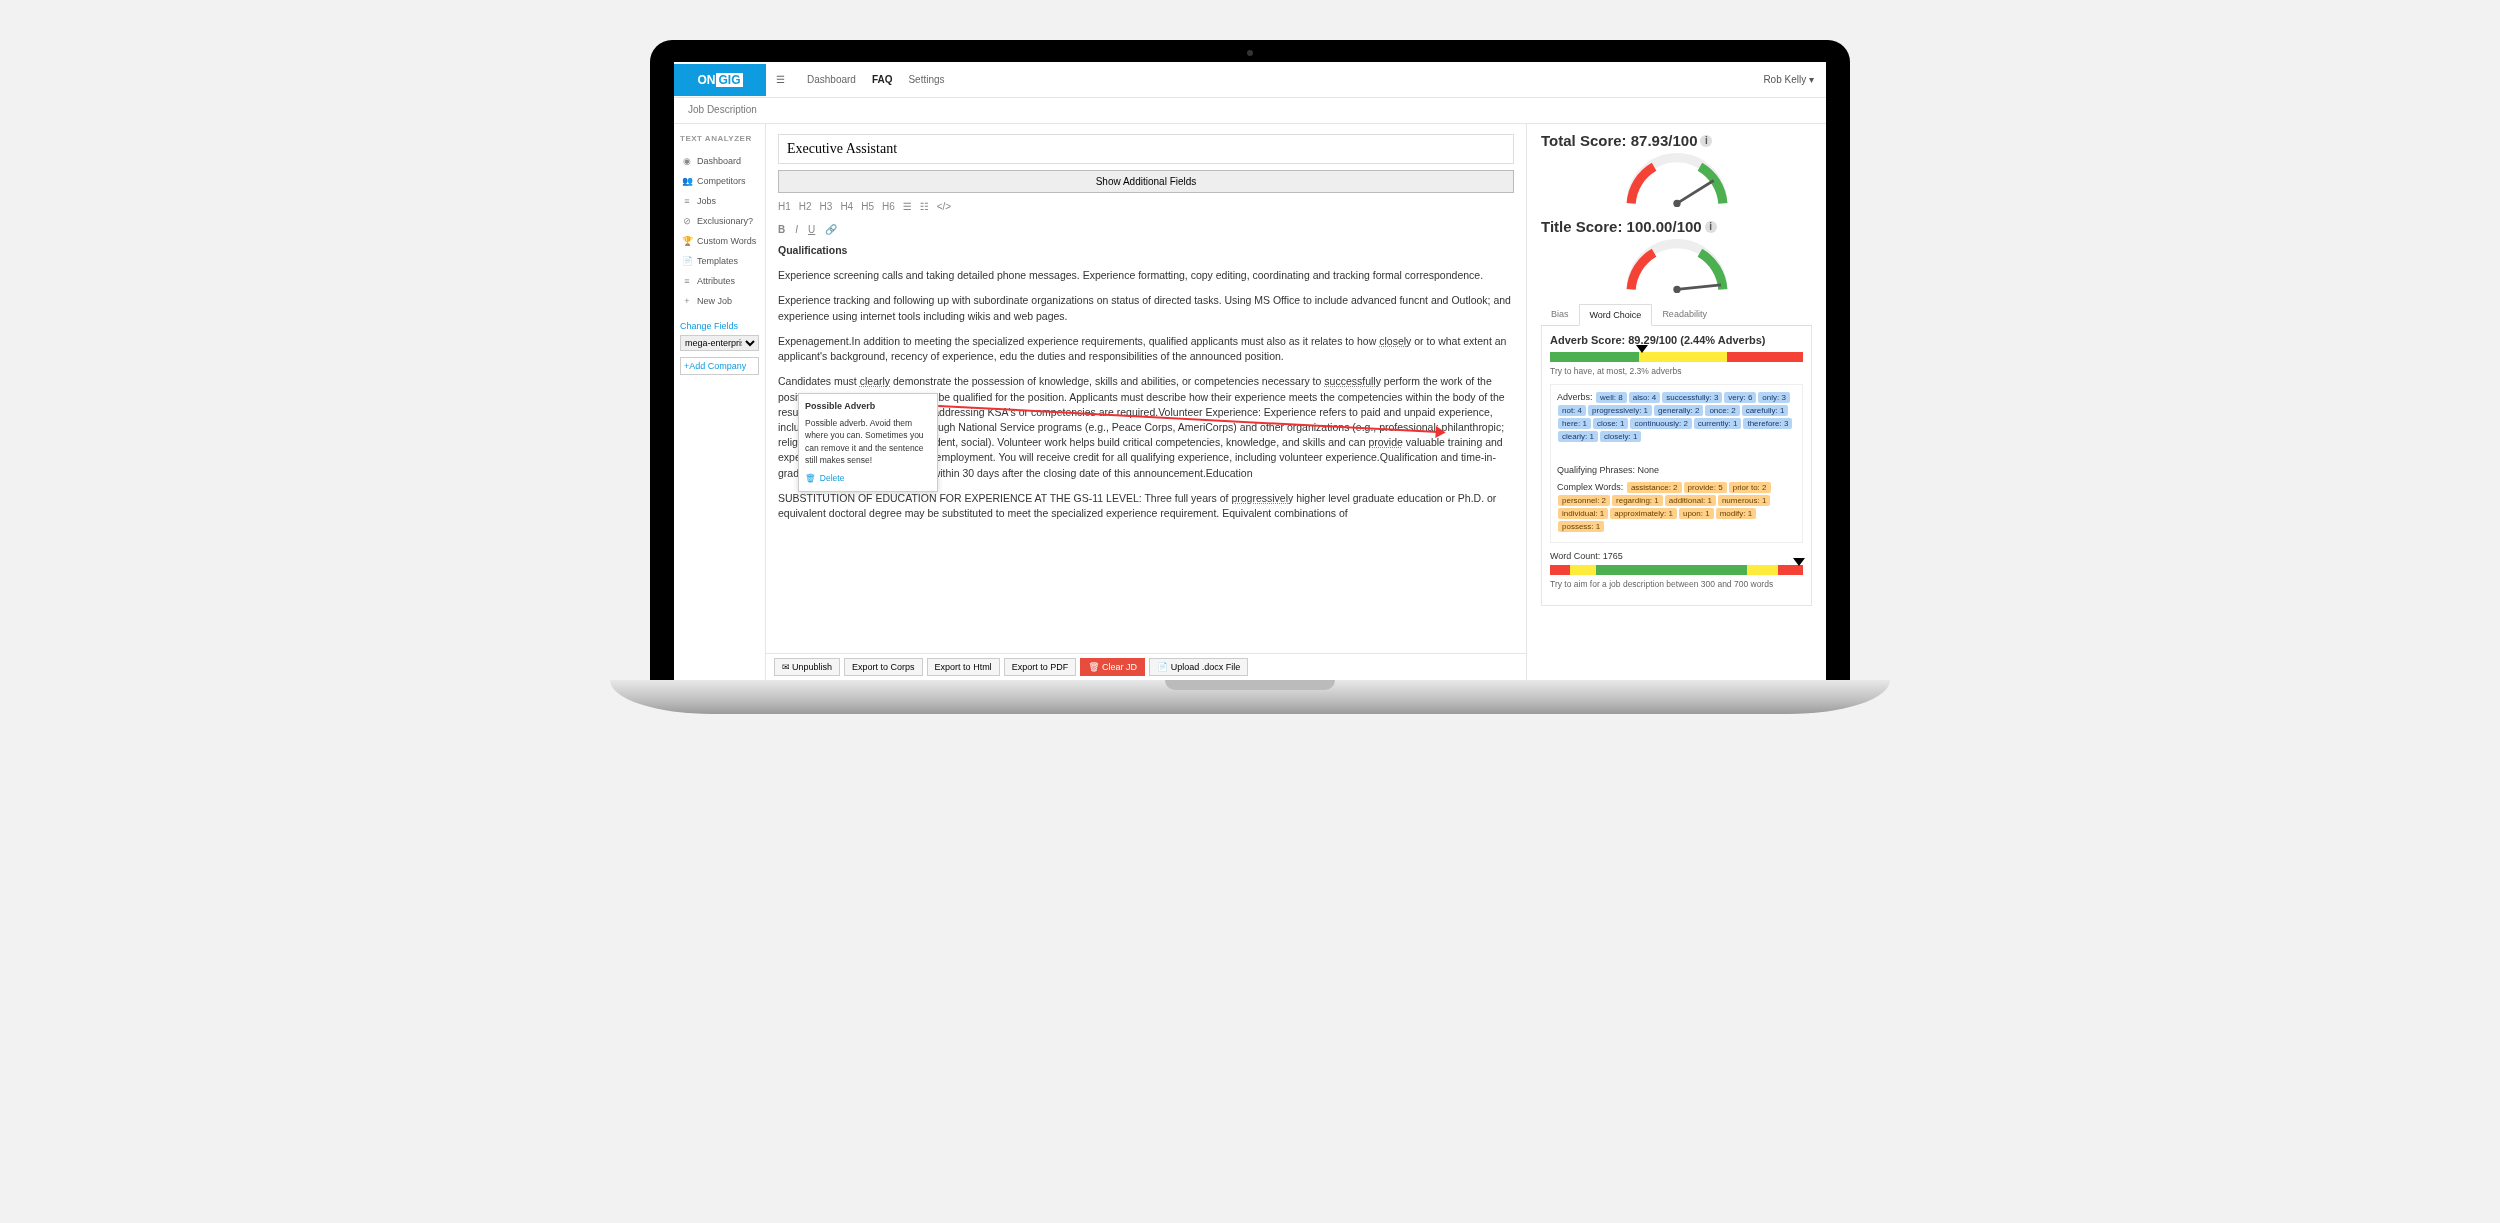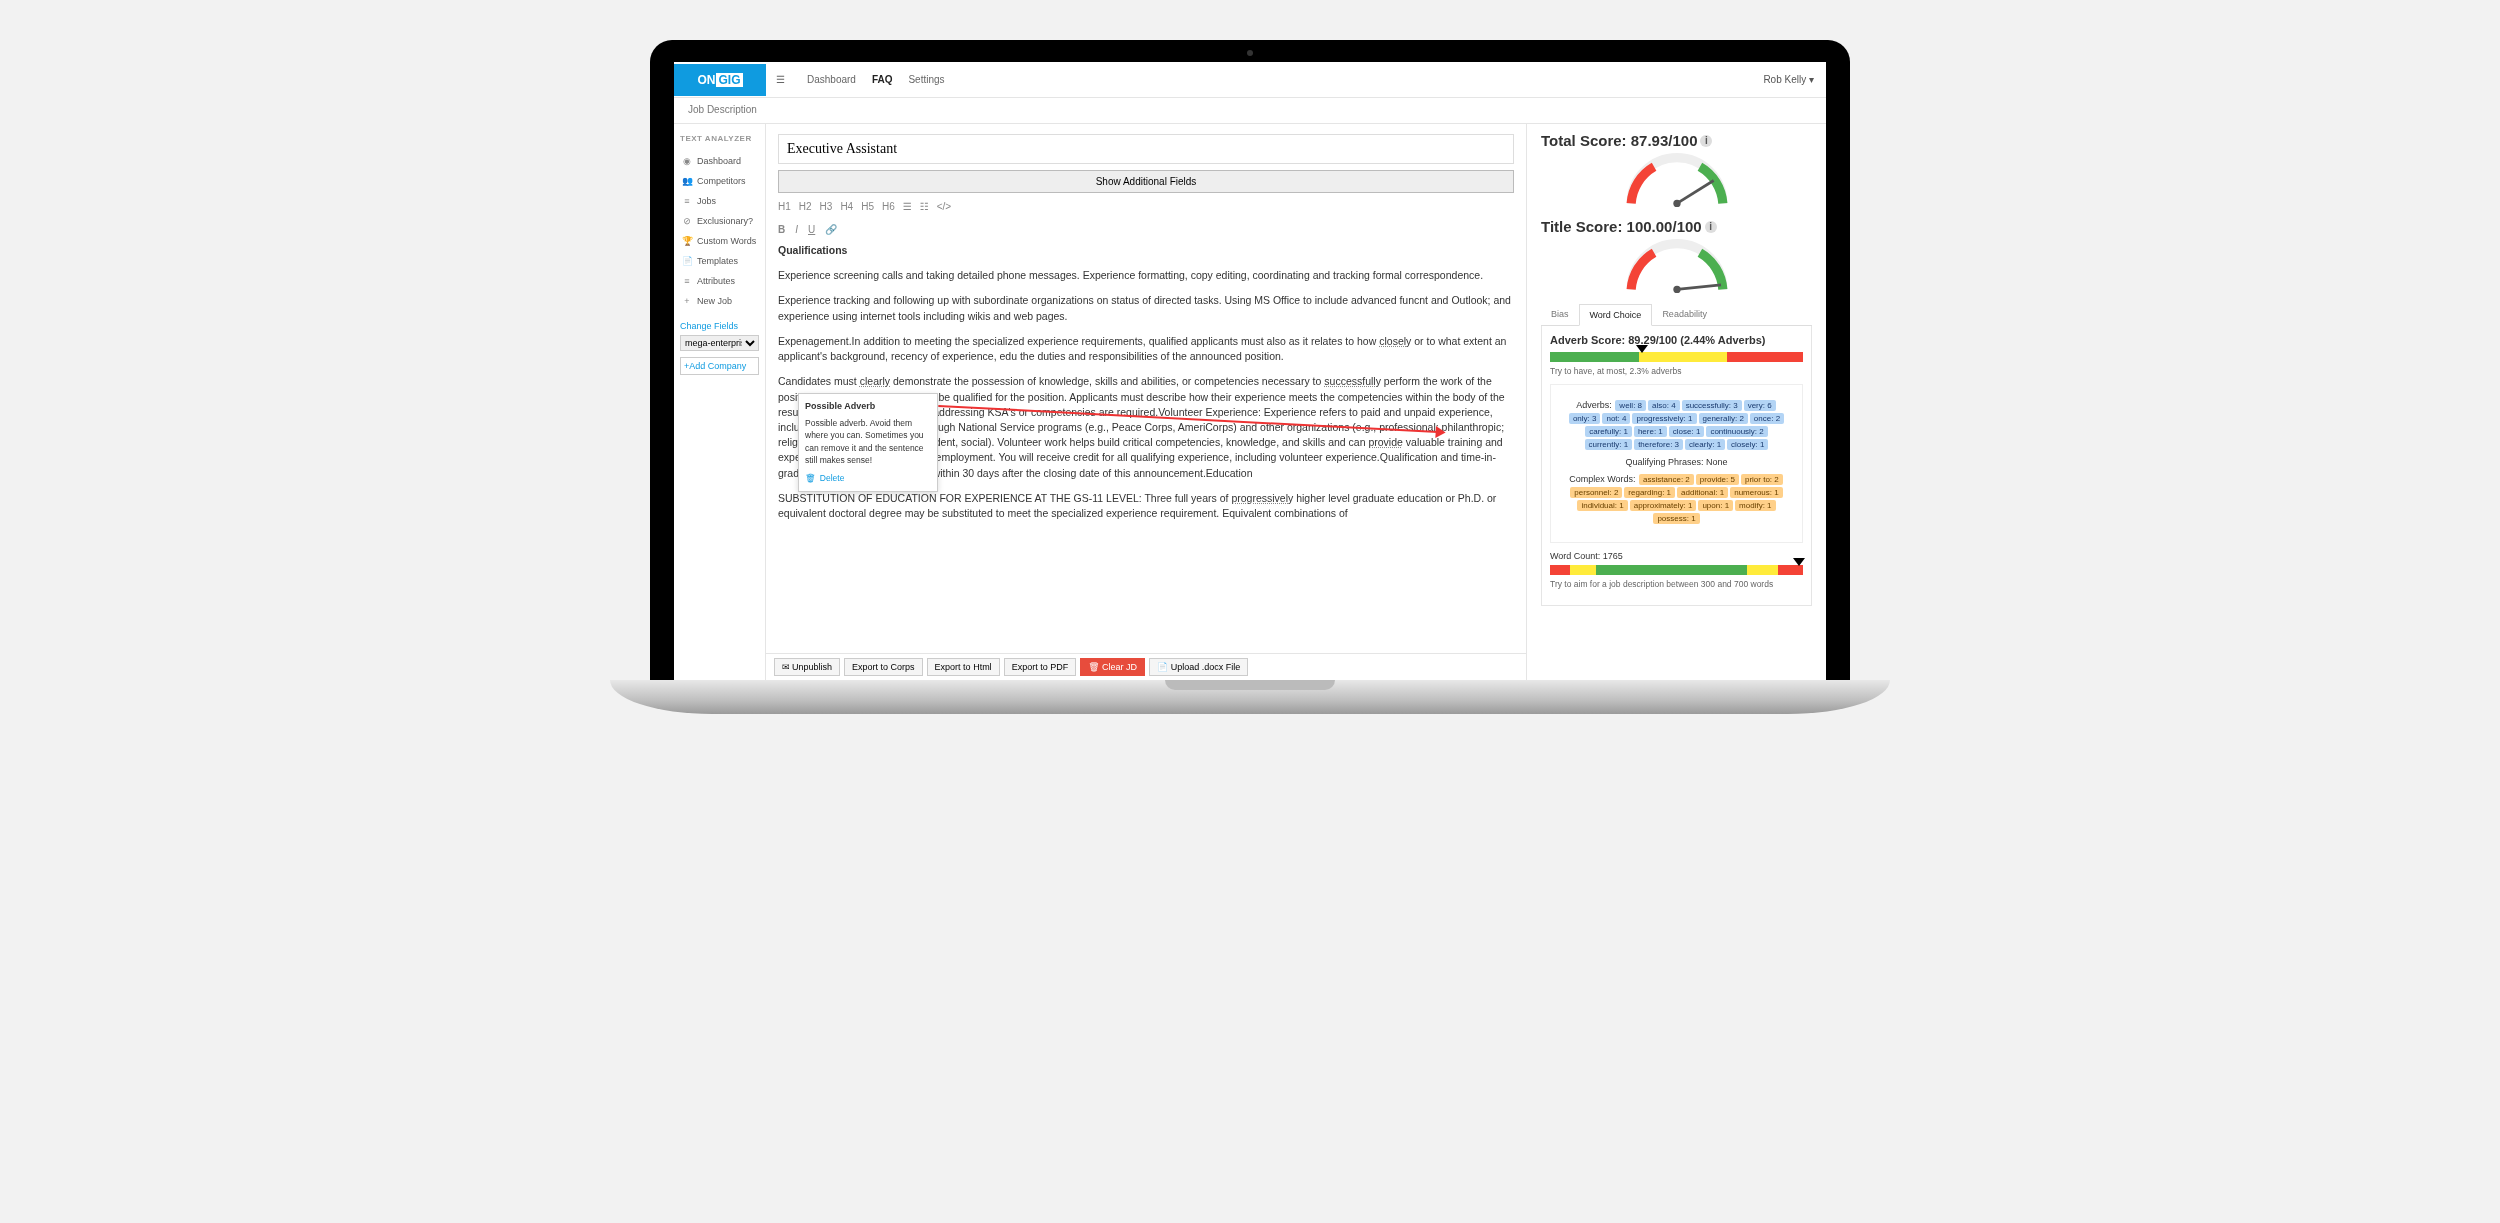--- a/index.html
+++ b/index.html
@@ -188,21 +188,21 @@
 .panel { border:1px solid #e5e5e5; border-top:none; padding:8px; font-size:9px;}
 .adv-title { font-weight:700; font-size:11px; margin-bottom:6px; }
 .bar { display:flex; height:10px; margin-bottom:4px; }
 .bar .seg-g{background:#4caf50;}
 .bar .seg-y{background:#ffeb3b;}
 .bar .seg-r{background:#f44336;}
 .bar { position:relative;}
 .bar .marker{ position:absolute; top:-7px; width:0;height:0;
   border-left:6px solid transparent;border-right:6px solid transparent;border-top:8px solid #000;}
 .hint { color:#666; font-size:8.5px; margin-bottom:8px;}
-.chips-box { border:1px solid #eee; padding:14px; margin-bottom:8px;text-align:center; }
+.chips-box { border:1px solid #eee; padding:6px; margin-bottom:8px; }
 .chips-label { font-size:9px; margin-bottom:3px; }
 .chip { display:inline-block; padding:1px 4px; margin:1px; border-radius:2px; font-size:8px; background:#b3d4f5; color:#1a3a6e;}
 .chip.orange { background:#ffd089; color:#6b4200;}
 .wc-label { font-size:9px; margin:8px 0 4px;}
 .wc-bar .seg-r2{background:#f44336;}
 .wc-bar .seg-y2{background:#ffeb3b;}
 .wc-bar .seg-g2{background:#4caf50;}
 </style>
 </head>
 <body>
@@ -365,21 +365,21 @@
                 <div class="seg-y" style="flex:35"></div>
                 <div class="seg-r" style="flex:30"></div>
                 <div class="marker" style="left:34%"></div>
               </div>
               <div class="hint">Try to have, at most, 2.3% adverbs</div>
 
               <div class="chips-box">
                 <div class="chips-label"><span>Adverbs:</span>
                   <span id="adverb-chips"><span class="chip">well: 8</span><span class="chip">also: 4</span><span class="chip">successfully: 3</span><span class="chip">very: 6</span><span class="chip">only: 3</span><span class="chip">not: 4</span><span class="chip">progressively: 1</span><span class="chip">generally: 2</span><span class="chip">once: 2</span><span class="chip">carefully: 1</span><span class="chip">here: 1</span><span class="chip">close: 1</span><span class="chip">continuously: 2</span><span class="chip">currently: 1</span><span class="chip">therefore: 3</span><span class="chip">clearly: 1</span><span class="chip">closely: 1</span></span>
                 </div>
-                <div class="chips-label" style="margin-top:6px;"><span>Qualifying Phrases:</span>&nbsp;<span>None</span></div>
+                <div class="chips-label" style="margin-top:22px;"><span>Qualifying Phrases:</span>&nbsp;<span>None</span></div>
                 <div class="chips-label" style="margin-top:6px;"><span>Complex Words:</span>
                   <span id="complex-chips"><span class="chip orange">assistance: 2</span><span class="chip orange">provide: 5</span><span class="chip orange">prior to: 2</span><span class="chip orange">personnel: 2</span><span class="chip orange">regarding: 1</span><span class="chip orange">additional: 1</span><span class="chip orange">numerous: 1</span><span class="chip orange">individual: 1</span><span class="chip orange">approximately: 1</span><span class="chip orange">upon: 1</span><span class="chip orange">modify: 1</span><span class="chip orange">possess: 1</span></span>
                 </div>
               </div>
 
               <div class="wc-label">Word Count: 1765</div>
               <div class="bar wc-bar">
                 <div class="seg-r2" style="flex:8"></div>
                 <div class="seg-y2" style="flex:10"></div>
                 <div class="seg-g2" style="flex:60"></div>

